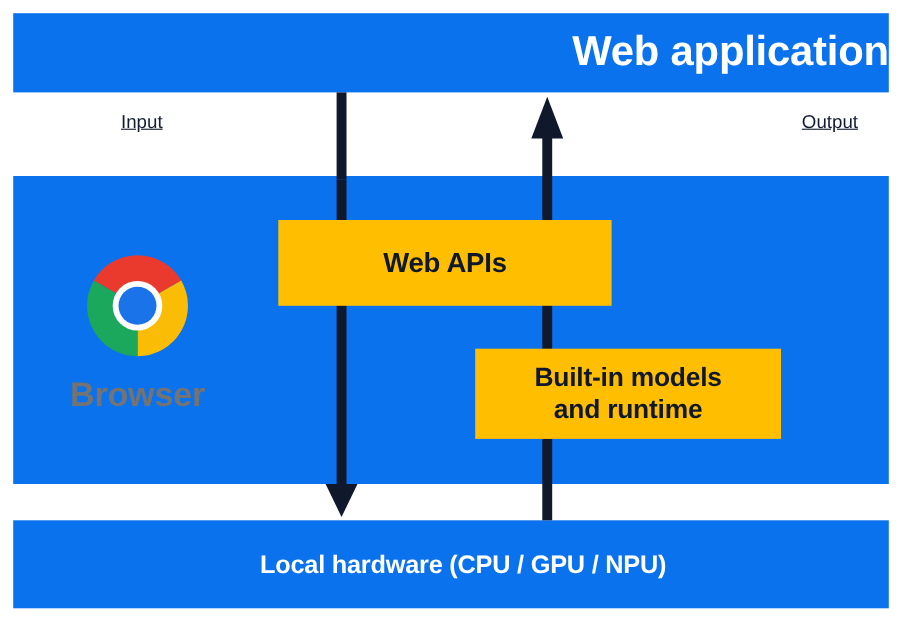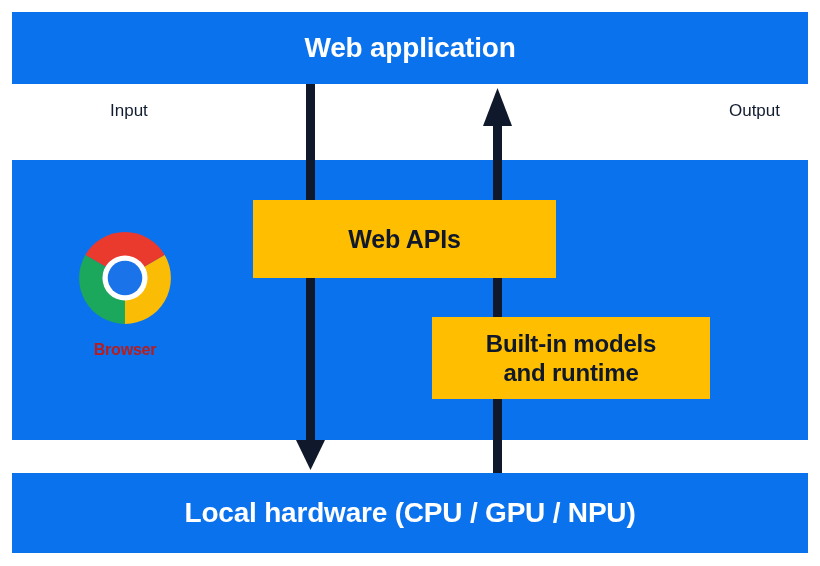--- a/index.html
+++ b/index.html
@@ -48,26 +48,28 @@
     left: 0;
     width: 100%;
     text-align: center;
     color: #ffffff;
     font-weight: bold;
     letter-spacing: -0.2px;
   }
   #band-web-application .band-label {
     top: 50%;
     transform: translateY(-50%);
-    font-size: 28px;
+    font-size: 38px;
+    text-align: right;
   }
   #band-local-hardware .band-label {
     top: 50%;
     transform: translateY(-50%);
-    font-size: 28px;
+    font-size: 23px;
+    padding-left: 11px;
   }
 
   
   .arrow-layer {
     position: absolute;
     left: 0;
     top: 0;
     width: 820px;
     height: 566px;
     pointer-events: none;
@@ -80,22 +82,22 @@
     top: 230px;
     width: 96px;
     height: 96px;
   }
   #browser-label {
     position: absolute;
     left: 45px;
     top: 341px;
     width: 160px;
     text-align: center;
-    color: #b91c1c;
-    font-size: 16px;
+    color: #737373;
+    font-size: 31px;
     font-weight: bold;
     letter-spacing: -0.2px;
   }
 
   
   .yellow-box {
     position: absolute;
     background: #ffbf00;
     display: flex;
     align-items: center;
@@ -124,20 +126,21 @@
   
   .io-label {
     position: absolute;
     color: #121c31;
   }
   .io-kind {
     display: block;
     font-size: 17px;
     font-weight: normal;
     line-height: 1.35;
+    text-decoration: underline;
   }
   .io-value {
     display: block;
     font-size: 21px;
     font-weight: bold;
     line-height: 1.3;
     letter-spacing: -0.2px;
   }
   #io-input {
     left: 110px;

